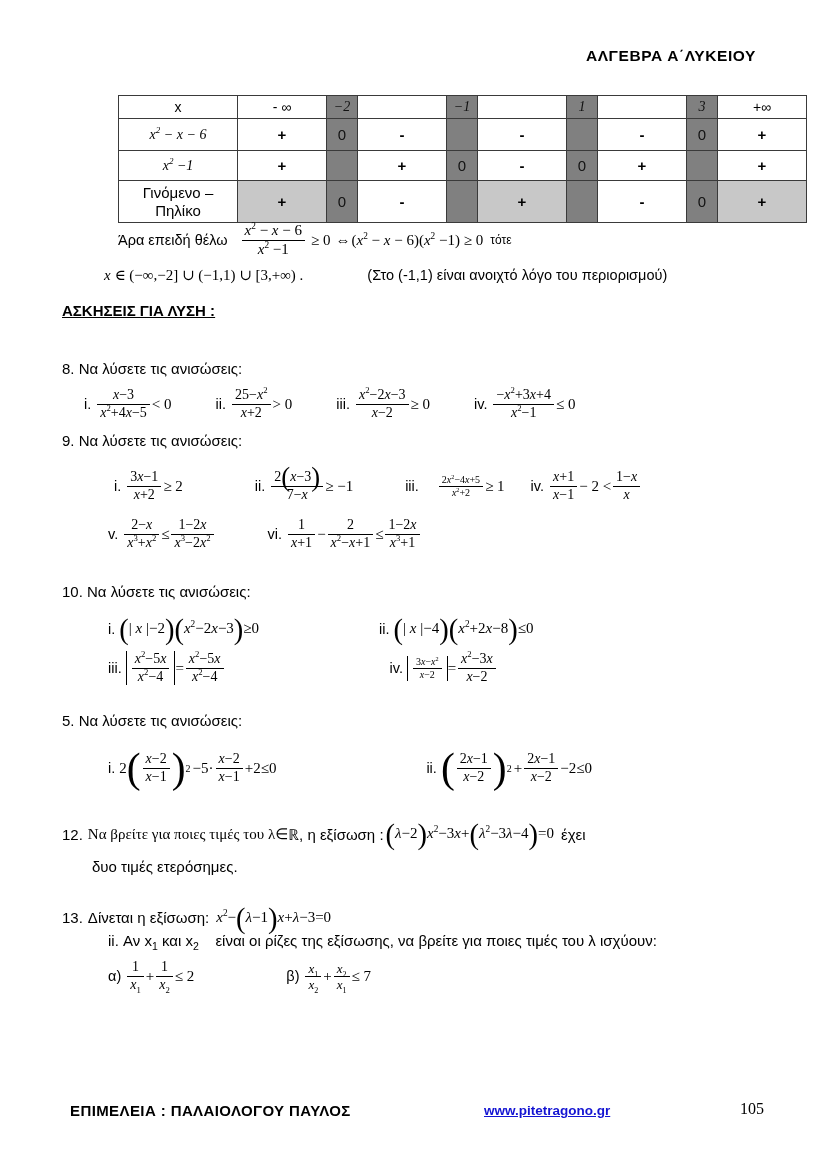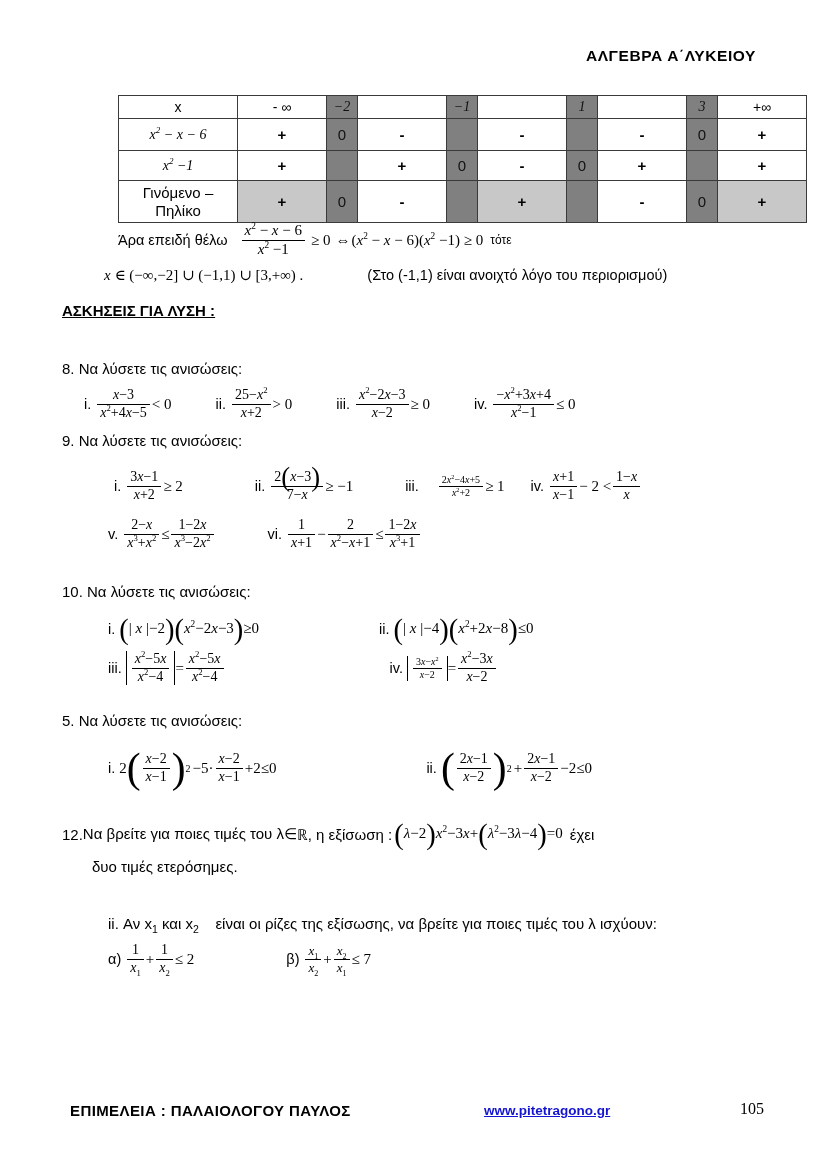--- a/index.html
+++ b/index.html
@@ -366,30 +366,35 @@
             <span class="den"><i>x</i>−2</span>
           </span>
         <span class="serifm">−2≤0</span>
       </div>
     </div>
   </div>
 
   <div class="ex" style="top:824px;">
     <div class="items">
       <span class="stem">12.</span>
-      <span class="stem" style="">Να βρείτε για ποιες τιμές του λ∈</span>
+      <span class="stem" style="margin-left:5px;font-family:Liberation Serif, serif;">Να βρείτε για ποιες τιμές του λ∈</span>
       <span class="stem" style="font-family:'Liberation Serif',serif;">ℝ</span>
       <span class="stem">, η εξίσωση :</span>
       <span class="serifm" style="margin-left:2px;"><span class="paren-big">(</span><i>λ</i>−2<span class="paren-big">)</span><i>x</i><sup>2</sup>−3<i>x</i>+<span class="paren-big">(</span><i>λ</i><sup>2</sup>−3<i>λ</i>−4<span class="paren-big">)</span>=0</span>
       <span class="stem" style="margin-left:7px;">έχει</span>
     </div>
     <div class="stem" style="margin-top:14px;margin-left:30px;">δυο τιμές ετερόσημες.</div>
   </div>
 
   <div class="ex" style="top:909px;">
+    <div class="items">
+      <span class="stem">13.</span>
+      <span class="stem" style="margin-left:5px;">Δίνεται η εξίσωση:</span>
+      <span class="serifm" style="margin-left:7px;"><i>x</i><sup>2</sup>−<span class="paren-big">(</span><i>λ</i>−1<span class="paren-big">)</span><i>x</i>+<i>λ</i>−3=0</span>
+    </div>
     <div class="stem" style="margin-top:6px;margin-left:46px;">
       ii. Αν x<sub style="font-size:.7em;">1</sub> και x<sub style="font-size:.7em;">2</sub> &nbsp;&nbsp;&nbsp;είναι οι ρίζες της εξίσωσης, να βρείτε για ποιες τιμές του λ ισχύουν:
     </div>
     <div class="items" style="margin-top:10px;margin-left:46px;">
       <div class="item">
         <span class="it-lbl">α)</span>
         <span class="frac" style="font-size:14px;">
             <span class="num">1</span>
             <span class="den"><i>x</i><sub>1</sub></span>
           </span>

